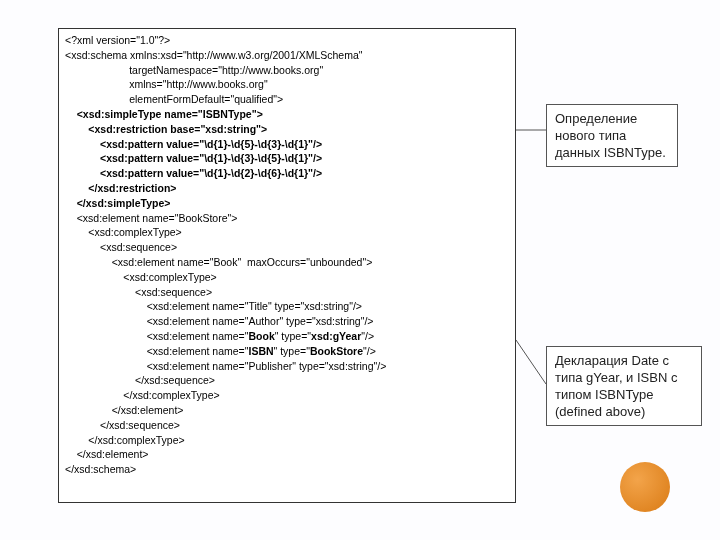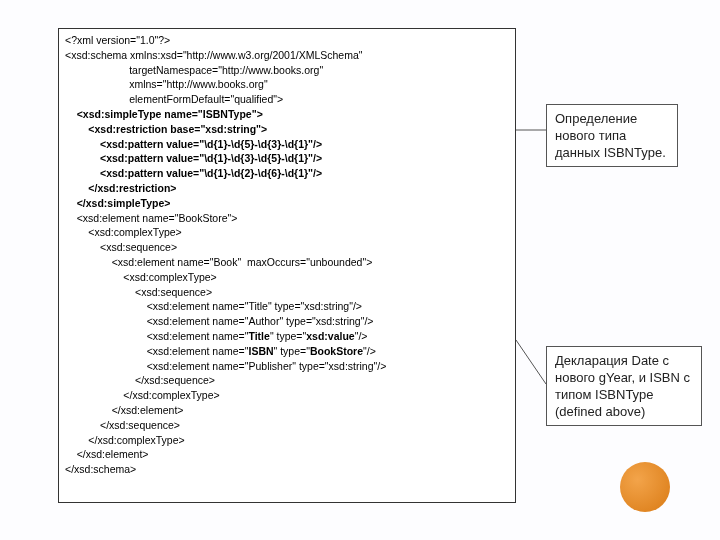--- a/index.html
+++ b/index.html
@@ -81,37 +81,37 @@
 <span class="bold">        &lt;/xsd:restriction&gt;</span>
 <span class="bold">    &lt;/xsd:simpleType&gt;</span>
 <span>    &lt;xsd:element name="BookStore"&gt;</span>
 <span>        &lt;xsd:complexType&gt;</span>
 <span>            &lt;xsd:sequence&gt;</span>
 <span>                &lt;xsd:element name="Book"  maxOccurs="unbounded"&gt;</span>
 <span>                    &lt;xsd:complexType&gt;</span>
 <span>                        &lt;xsd:sequence&gt;</span>
 <span>                            &lt;xsd:element name="Title" type="xsd:string"/&gt;</span>
 <span>                            &lt;xsd:element name="Author" type="xsd:string"/&gt;</span>
-<span><span>                            &lt;xsd:element name="</span><span class="bold">Title</span><span>" type="</span><span class="bold">xsd:value</span><span>"/&gt;</span></span>
+<span><span>                            &lt;xsd:element name="</span><span class="bold">Book</span><span>" type="</span><span class="bold">xsd:gYear</span><span>"/&gt;</span></span>
 <span><span>                            &lt;xsd:element name="</span><span class="bold">ISBN</span><span>" type="</span><span class="bold">BookStore</span><span>"/&gt;</span></span>
 <span>                            &lt;xsd:element name="Publisher" type="xsd:string"/&gt;</span>
 <span>                        &lt;/xsd:sequence&gt;</span>
 <span>                    &lt;/xsd:complexType&gt;</span>
 <span>                &lt;/xsd:element&gt;</span>
 <span>            &lt;/xsd:sequence&gt;</span>
 <span>        &lt;/xsd:complexType&gt;</span>
 <span>    &lt;/xsd:element&gt;</span>
 <span>&lt;/xsd:schema&gt;</span></div>
 
 <svg class="connectors">
   <line x1="546" y1="130" x2="516" y2="130" stroke="#555" stroke-width="1"></line>
   <line x1="546" y1="384" x2="516" y2="340" stroke="#555" stroke-width="1"></line>
 </svg>
 
 <div class="callout callout-1">
   <span>Определение нового типа данных ISBNType.</span>
 </div>
 
 <div class="callout callout-2">
-  <span>Декларация Date с нового gYear, и ISBN с типом ISBNType (defined above)</span>
+  <span>Декларация Date с типа gYear, и ISBN с типом ISBNType (defined above)</span>
 </div>
 
 <div class="accent-circle"></div>
 
 </body></html>

